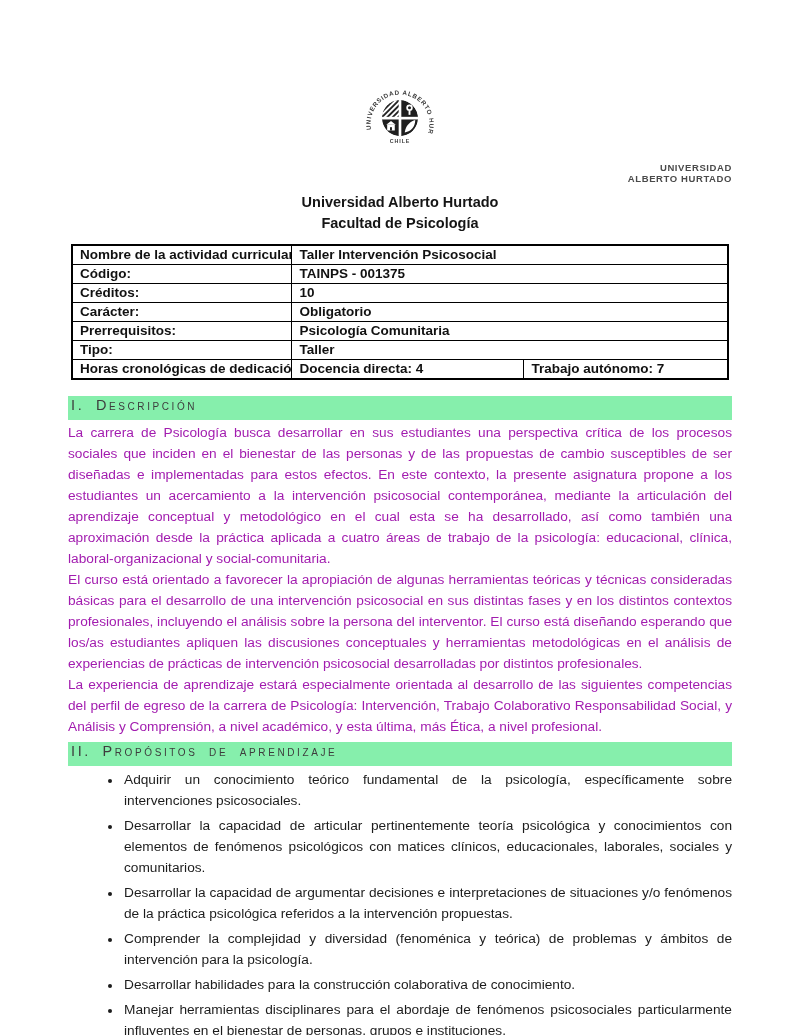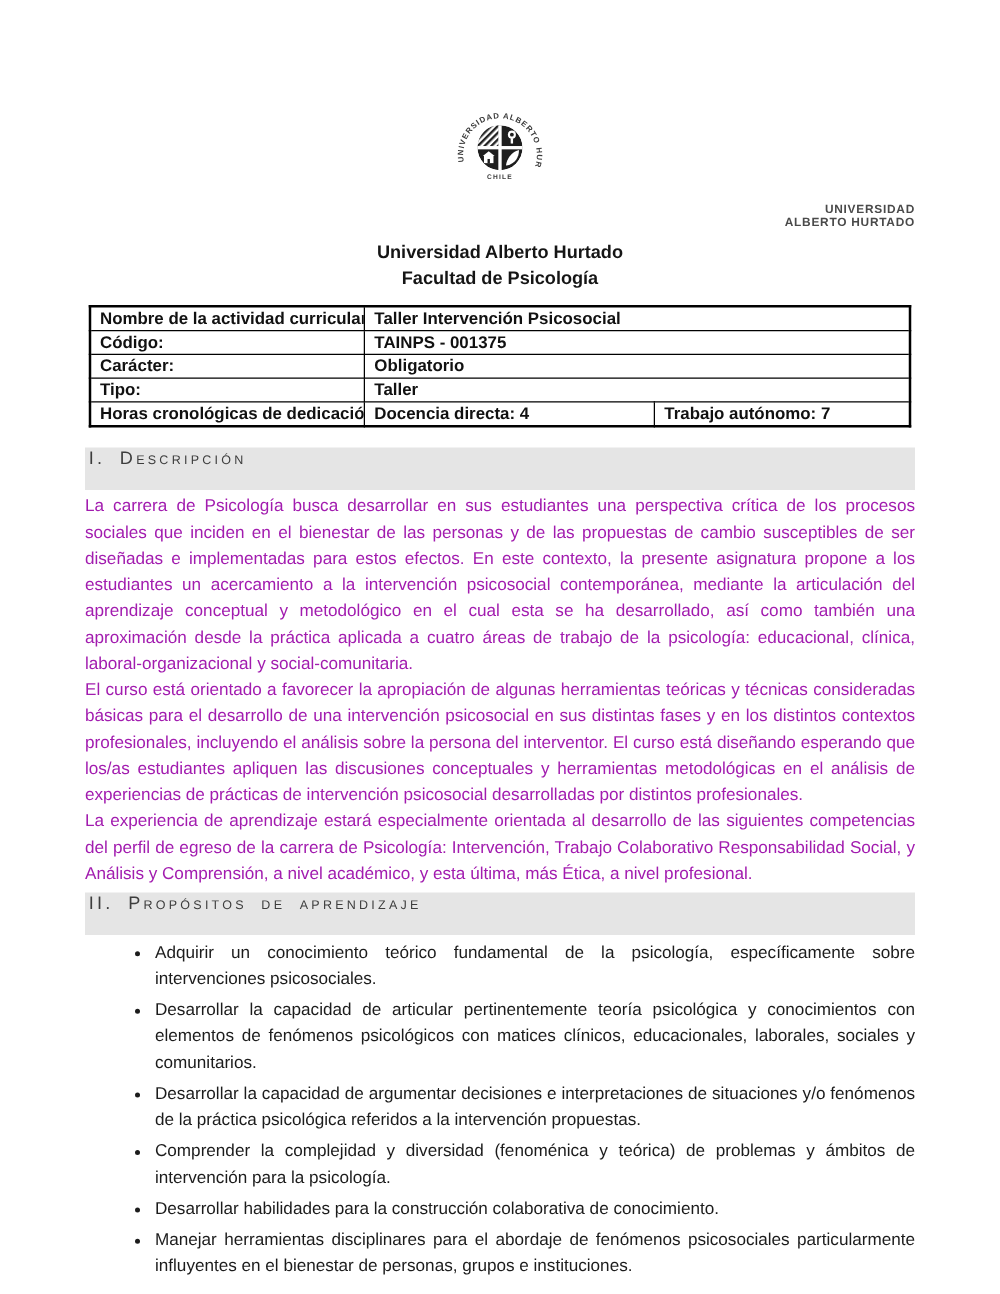--- a/index.html
+++ b/index.html
@@ -30,23 +30,23 @@
   table.course td {
     border:1.6px solid #000;
     font-size:13.5px; font-weight:bold; color:#111;
     padding:1px 7px; line-height:16px; height:16px;
     white-space:nowrap; overflow:hidden;
   }
   col.c1 { width:220px; } col.c2 { width:232px; } col.c3 { width:204px; }
 
   
   .sec-bar {
-    background:#e5e5e5; color:#3d3d3d;
+    background:#86efac; color:#3d3d3d;
     font-variant:small-caps;
-    font-size:14.5px; line-height:18px; height:34px;
+    font-size:14.5px; line-height:18px; height:24px;
     letter-spacing:2.6px; word-spacing:5px;
     padding:0 0 0 3px; margin:0 0 2px 0;
   }
   .sec1 { margin-top:16px; }
   .sec2 { margin-top:5px; }
 
   
   .para {
     font-size:13.7px; line-height:21px; text-align:justify;
     margin:0; color:#a21caf;
@@ -117,22 +117,30 @@
     <tbody>
       <tr>
         <td>Nombre de la actividad curricular:</td>
         <td colspan="2">Taller Intervención Psicosocial</td>
       </tr>
       <tr>
         <td>Código:</td>
         <td colspan="2">TAINPS - 001375</td>
       </tr>
       <tr>
+        <td>Créditos:</td>
+        <td colspan="2">10</td>
+      </tr>
+      <tr>
         <td>Carácter:</td>
         <td colspan="2">Obligatorio</td>
+      </tr>
+      <tr>
+        <td>Prerrequisitos:</td>
+        <td colspan="2">Psicología Comunitaria</td>
       </tr>
       <tr>
         <td>Tipo:</td>
         <td colspan="2">Taller</td>
       </tr>
       <tr>
         <td>Horas cronológicas de dedicación:</td>
         <td>Docencia directa: 4</td>
         <td>Trabajo autónomo: 7</td>
       </tr>

